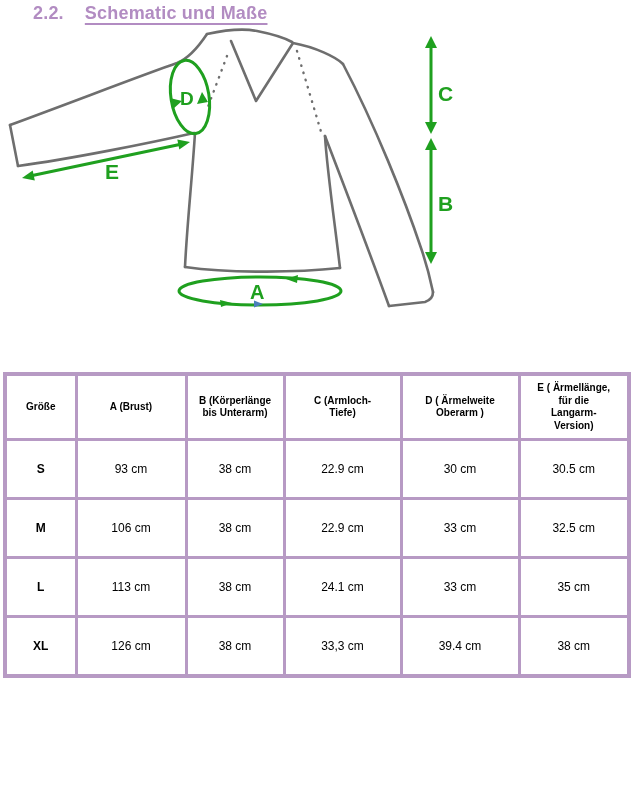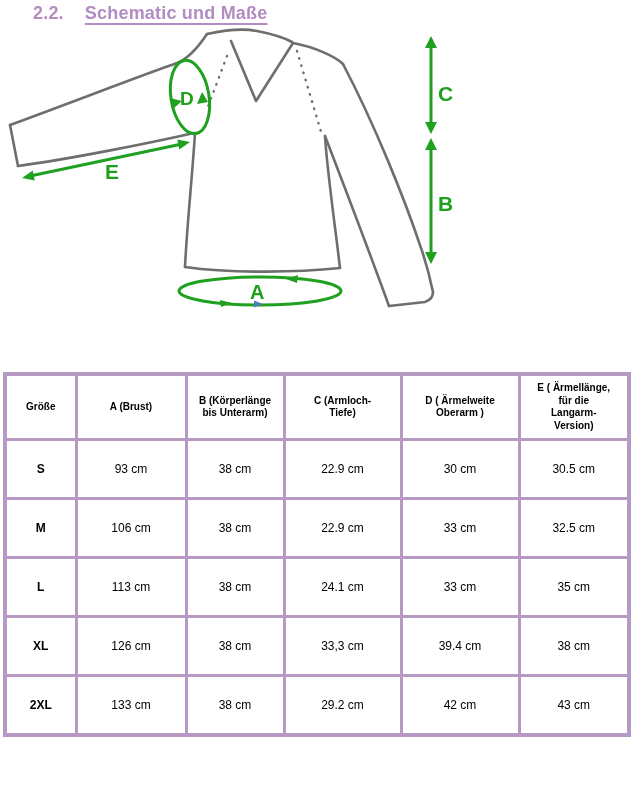--- a/index.html
+++ b/index.html
@@ -146,24 +146,16 @@
         <td>35 cm</td>
       </tr>
       <tr>
         <td class="size-cell">XL</td>
         <td>126 cm</td>
         <td>38 cm</td>
         <td>33,3 cm</td>
         <td>39.4 cm</td>
         <td>38 cm</td>
       </tr>
-      <tr>
-        <td class="size-cell">2XL</td>
-        <td>133 cm</td>
-        <td>38 cm</td>
-        <td>29.2 cm</td>
-        <td>42 cm</td>
-        <td>43 cm</td>
-      </tr>
     </tbody>
   </table>
 
 </div>
 
 </body></html>

